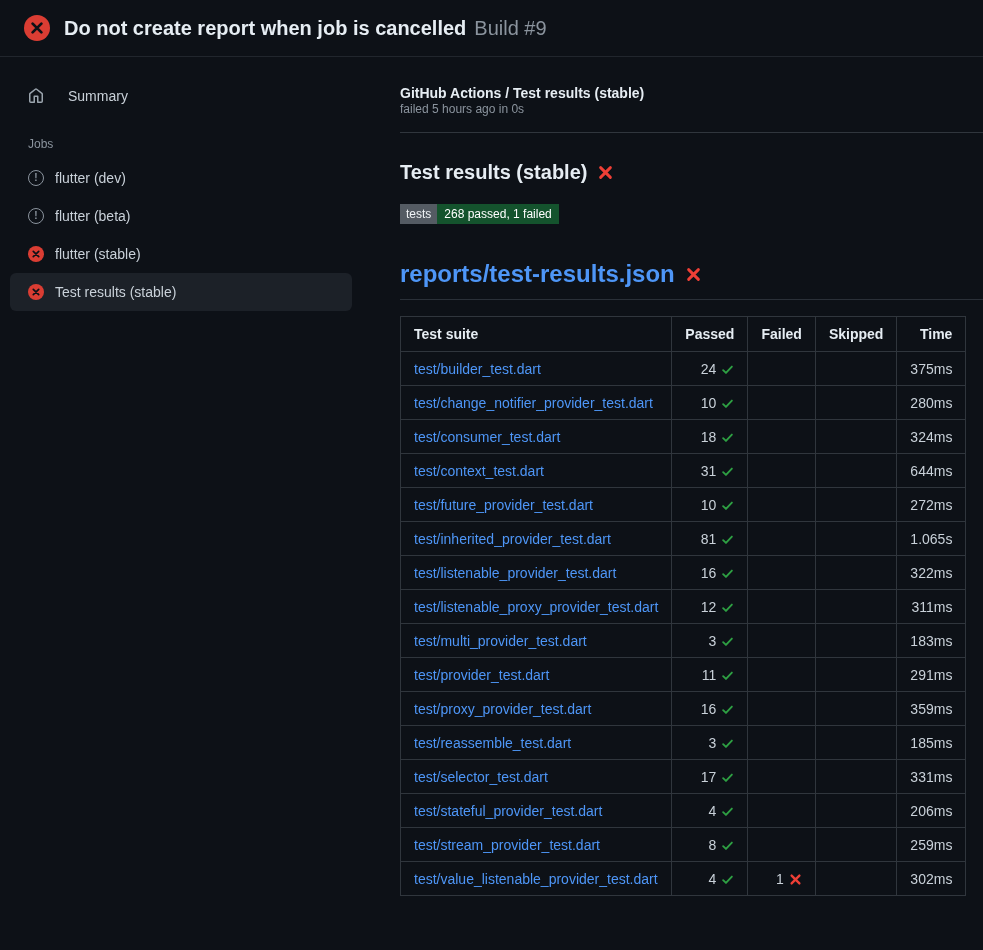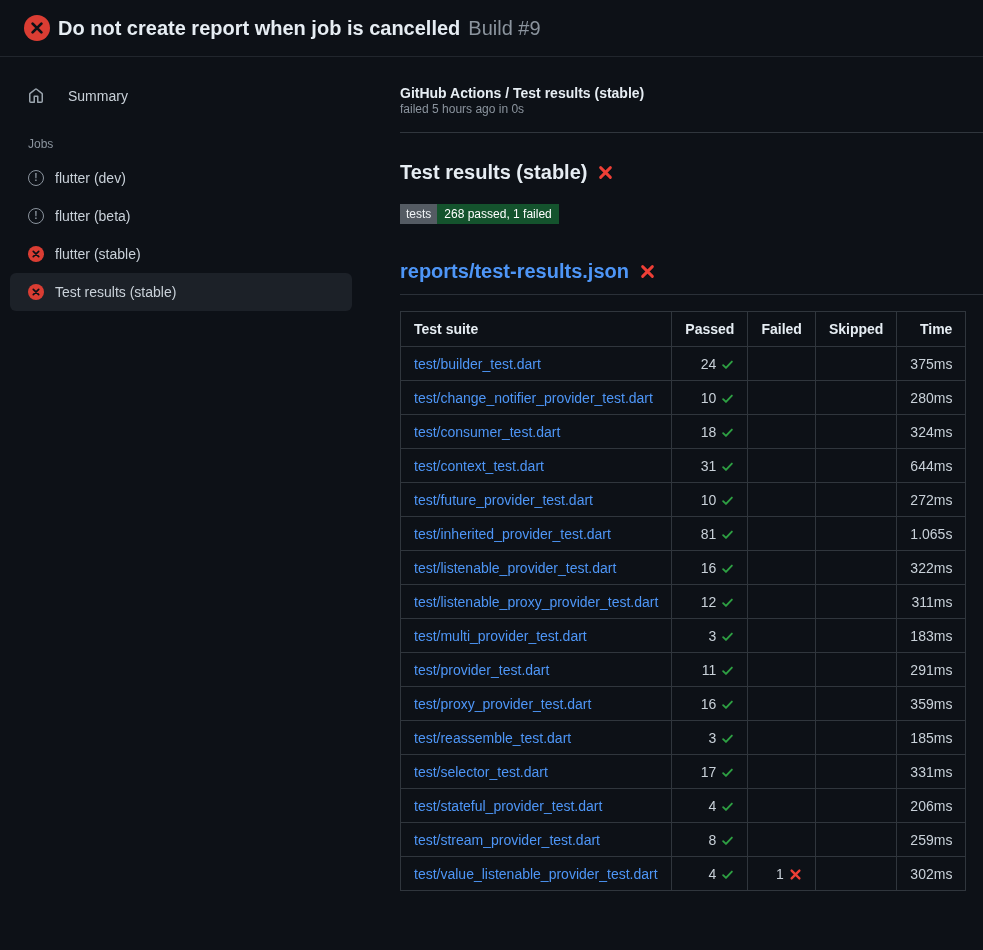--- a/index.html
+++ b/index.html
@@ -8,21 +8,21 @@
     background: #0d1117;
     color: #c9d1d9;
     font-family: "Liberation Sans", sans-serif;
     font-size: 14px;
     overflow: hidden;
   }
   svg { display: block; }
 
   
   .topbar {
-    display: flex; align-items: center; gap: 8px;
+    display: flex; align-items: center; gap: 14px;
     height: 57px; padding: 0 24px;
     border-bottom: 1px solid #21262d;
   }
   .status-icon-lg { width: 26px; height: 26px; flex-shrink: 0; }
   .status-icon-lg svg { width: 26px; height: 26px; }
   .page-title { font-size: 20px; font-weight: 700; color: #e6edf3; white-space: nowrap; }
   .build-number { color: #8b949e; font-weight: 400; margin-left: 8px; }
 
   
   .layout { display: flex; align-items: flex-start; }
@@ -65,21 +65,21 @@
   .badge {
     display: inline-flex; margin-top: 20px; font-size: 12px;
     border-radius: 0; overflow: hidden; line-height: 1;
   }
   .badge-label { background: #545b63; color: #f0f3f6; padding: 4px 6px; }
   .badge-value { background: #14532d; color: #ffffff; padding: 4px 7px; }
 
   .report-heading {
     margin-top: 36px; padding-bottom: 11px;
     border-bottom: 1px solid #2a3038;
-    font-size: 20px; font-weight: 600;
+    font-size: 24px; font-weight: 600;
     display: flex; align-items: center; gap: 10px;
   }
   .report-heading a { color: #4e96f7; text-decoration: none; }
 
   .summary-line { margin-top: 20px; font-size: 14px; color: #c9d1d9; }
   .summary-line strong { color: #e6edf3; font-weight: 700; }
 
   
   .results-table { border-collapse: collapse; margin-top: 16px; width: 553px; font-size: 14px; }
   .results-table th, .results-table td { border: 1px solid #30363d; padding: 7px 13px; }

